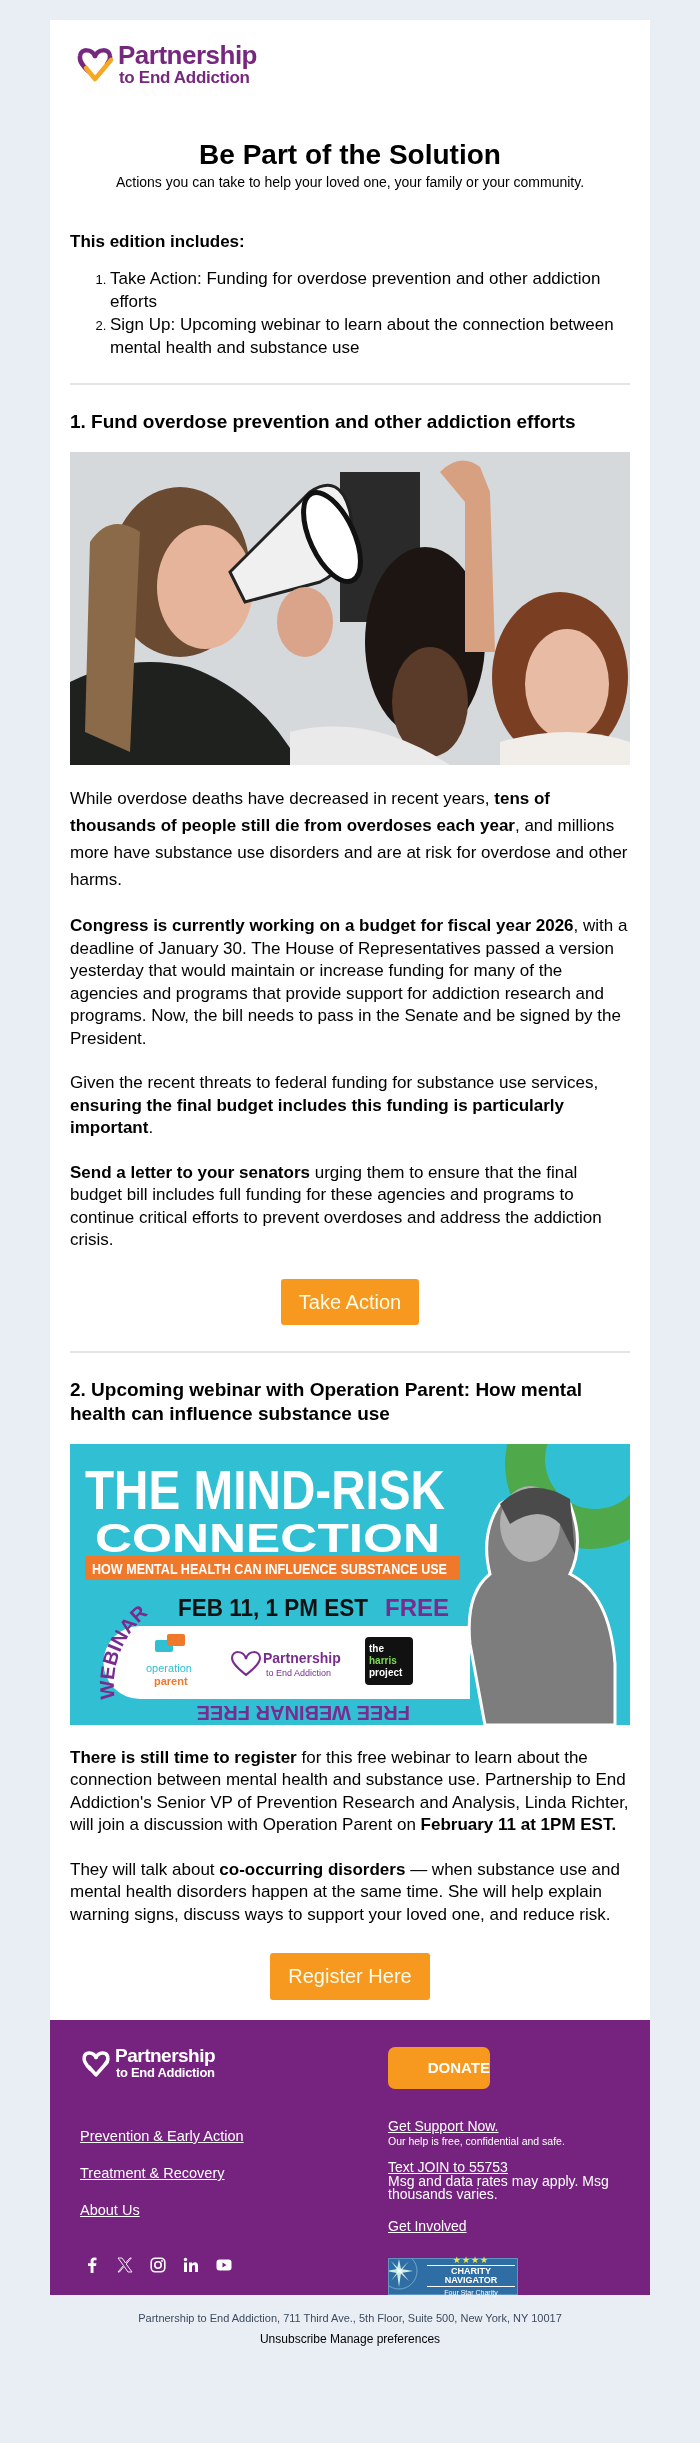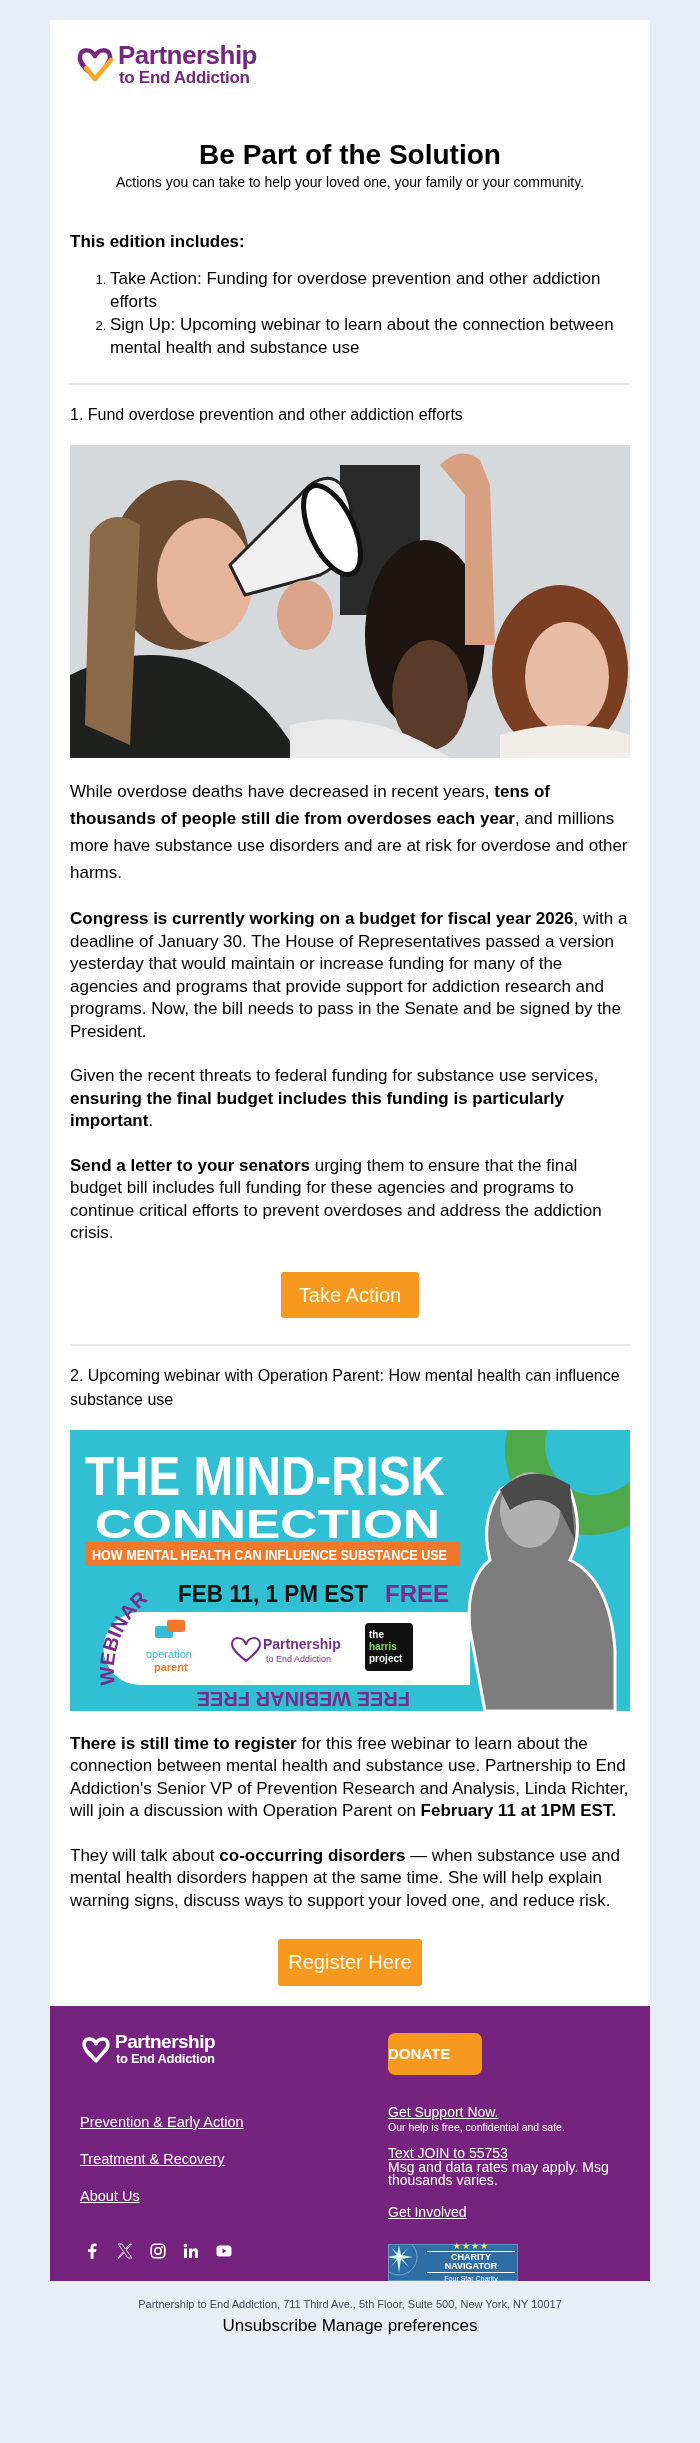--- a/index.html
+++ b/index.html
@@ -32,21 +32,21 @@
   .hero p { font-size: 14px; line-height: 18px; margin-top: 2px; }
 
   .includes { margin-top: 40px; }
   .includes h3 { font-size: 17px; font-weight: bold; line-height: 22px; }
   .includes ol { margin-top: 14px; padding-left: 40px; font-size: 17px; line-height: 23px; }
   .includes ol li { padding-left: 0; }
   .includes ol li::marker { font-size: 13px; }
 
   .divider { height: 2px; background: #e5e5e5; margin: 24px 0 0 0; }
 
-  .section-title { font-size: 16px; font-weight: normal; line-height: 24px; margin-top: 18px; }
+  .section-title { font-size: 19px; font-weight: bold; line-height: 24px; margin-top: 25px; }
 
   .photo {
     margin-top: 18px;
     width: 560px; height: 313px;
     background: linear-gradient(135deg, #d9dde2 0%, #c9ccd0 40%, #b8b4ae 70%, #8c7b6e 100%);
     position: relative; overflow: hidden;
   }
 
   .body-text { font-size: 17px; line-height: 22.5px; margin-top: 22px; }
   .body-text.tall { line-height: 27px; margin-top: 20px; }
@@ -58,21 +58,21 @@
     background: #f7991f;
     color: #fffbe8;
     font-size: 20px;
     line-height: 46px;
     height: 46px;
     border-radius: 3px;
     text-decoration: none;
     font-family: "Liberation Sans", sans-serif;
   }
   .btn.take { width: 138px; }
-  .btn.register { width: 144px; height: 47px; line-height: 47px; }
+  .btn.register { width: 160px; height: 47px; line-height: 47px; }
 
   .banner {
     margin-top: 18px;
     width: 560px; height: 281px;
     background: #31c0d3;
     position: relative; overflow: hidden;
   }
 
   
   .footer {
@@ -85,36 +85,36 @@
   }
   .footer-left { width: 300px; }
   .footer-right { width: 240px; padding-left: 8px; }
   .footer a { color: #fff; text-decoration: underline; }
   .f-links { margin-top: 48px; }
   .f-links a { display: block; font-size: 14.5px; line-height: 18px; margin-bottom: 19px; }
   .socials { display: flex; align-items: center; margin-top: 38px; margin-left: 2px; }
   .socials span { display: inline-flex; width: 20px; margin-right: 13px; justify-content: center; }
   .donate {
     display: inline-block; background: #f7991f; color: #fffbe8;
-    font-weight: bold; font-size: 15px; width: 94px; height: 42px; line-height: 42px;
-    text-align: left; border-radius: 7px; margin-top: 5px;
+    font-weight: bold; font-size: 15px; width: 102px; height: 42px; line-height: 42px;
+    text-align: right; border-radius: 7px; margin-top: 5px;
   }
   .f-support { margin-top: 28px; }
   .f-support a { font-size: 14px; line-height: 15px; display: inline-block; }
   .f-small { font-size: 10.5px; line-height: 13px; }
   .f-block { margin-top: 13px; font-size: 14px; line-height: 13.5px; }
   .f-block a { font-size: 14px; }
   .f-involved { margin-top: 16px; font-size: 14px; }
   .badge {
     margin-top: 24px; width: 130px; height: 37px; background: #2f6ea4;
     border: 1px solid #5f93c0; display: flex; align-items: center; position: relative;
   }
 
   .address { text-align: center; font-size: 11px; color: #3d4a5c; margin-top: 16px; line-height: 14px; }
-  .unsub { text-align: center; font-size: 17px; margin-top: 6px; line-height: 17px; padding-bottom: 16px; }
+  .unsub { text-align: center; font-size: 12px; margin-top: 6px; line-height: 17px; padding-bottom: 16px; }
   .unsub a { color: #000; text-decoration: none; }
 </style>
 </head>
 <body>
 
 <div class="card">
   <div class="logo-wrap">
     <div class="logo purple">
       <svg width="40" height="40" viewBox="0 0 40 40">
         <path d="M20 12 C17 5, 6 4, 5 12 C4 18, 9 23, 13 27" fill="none" stroke="#76287f" stroke-width="4.5" stroke-linecap="round"></path>

